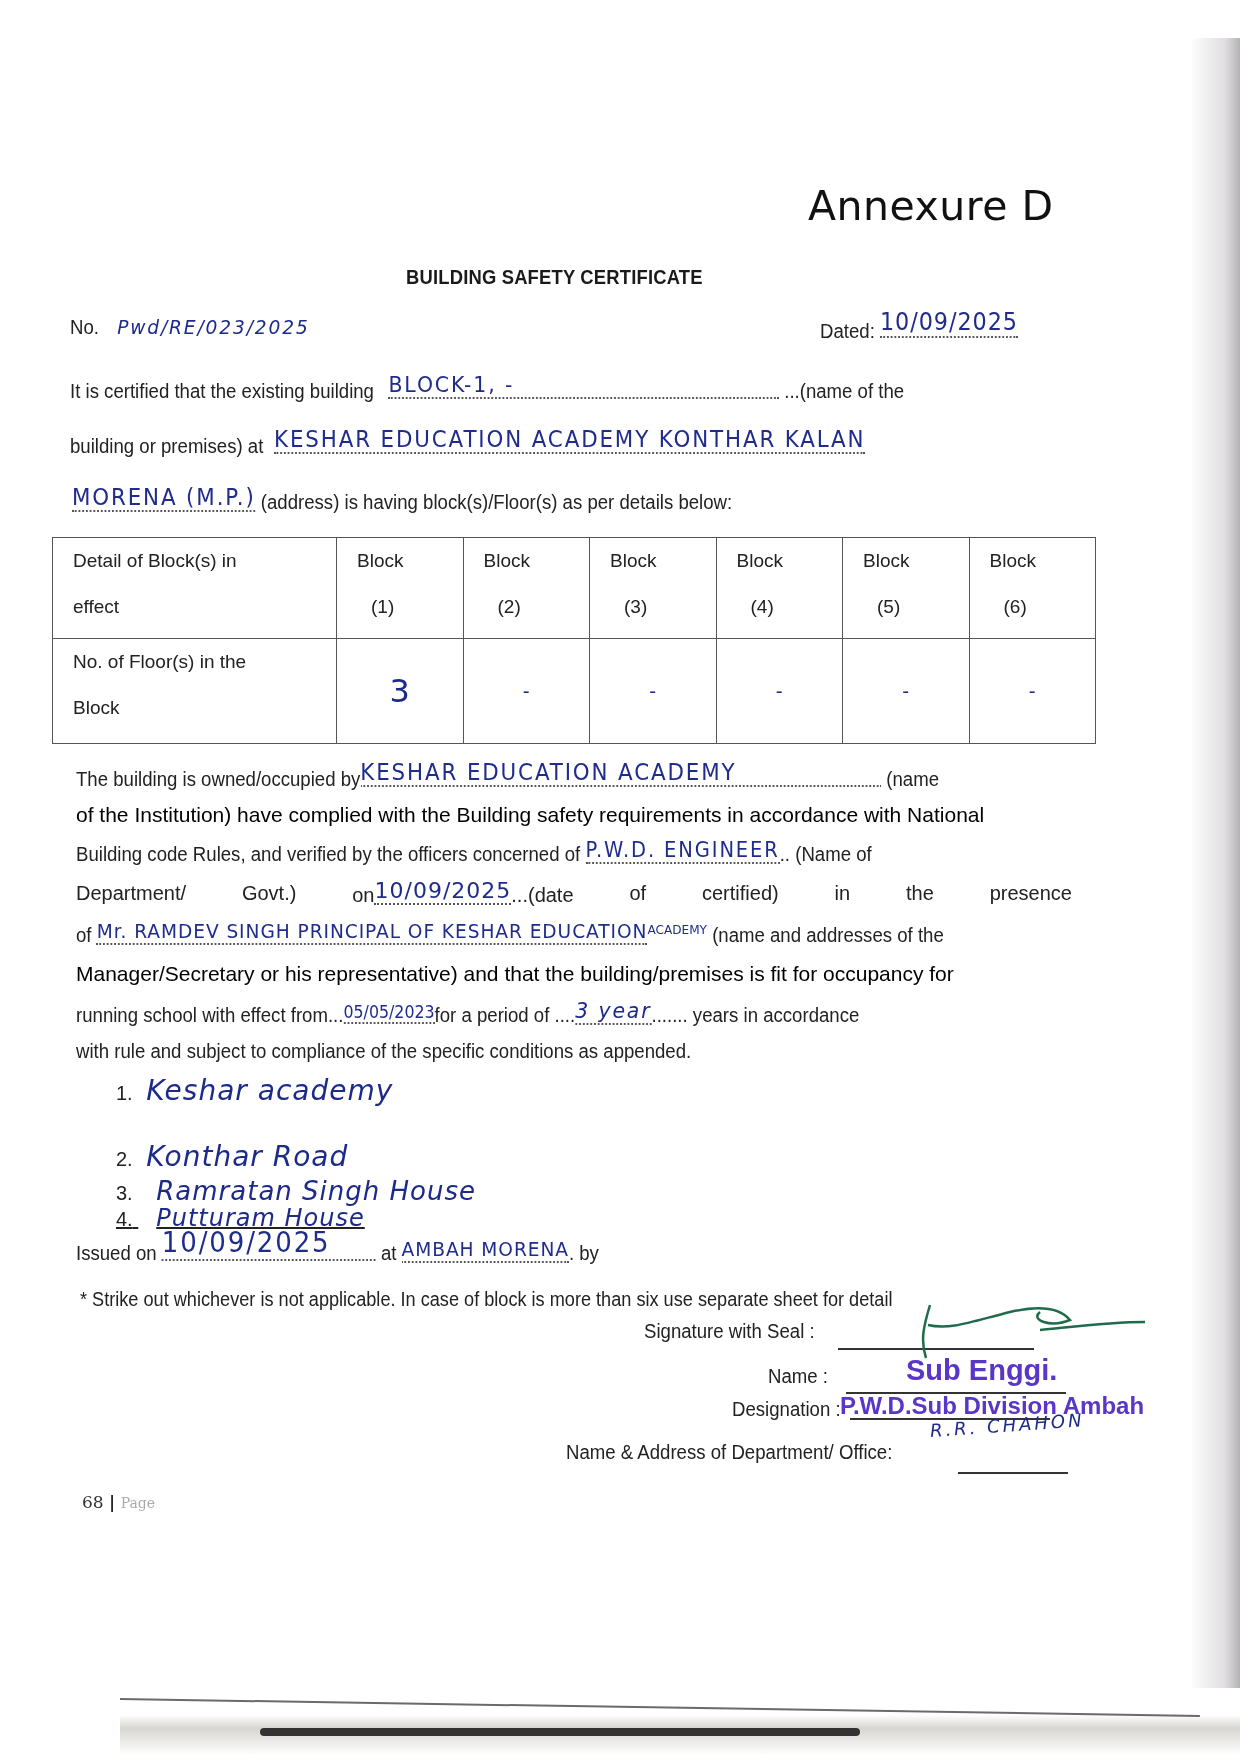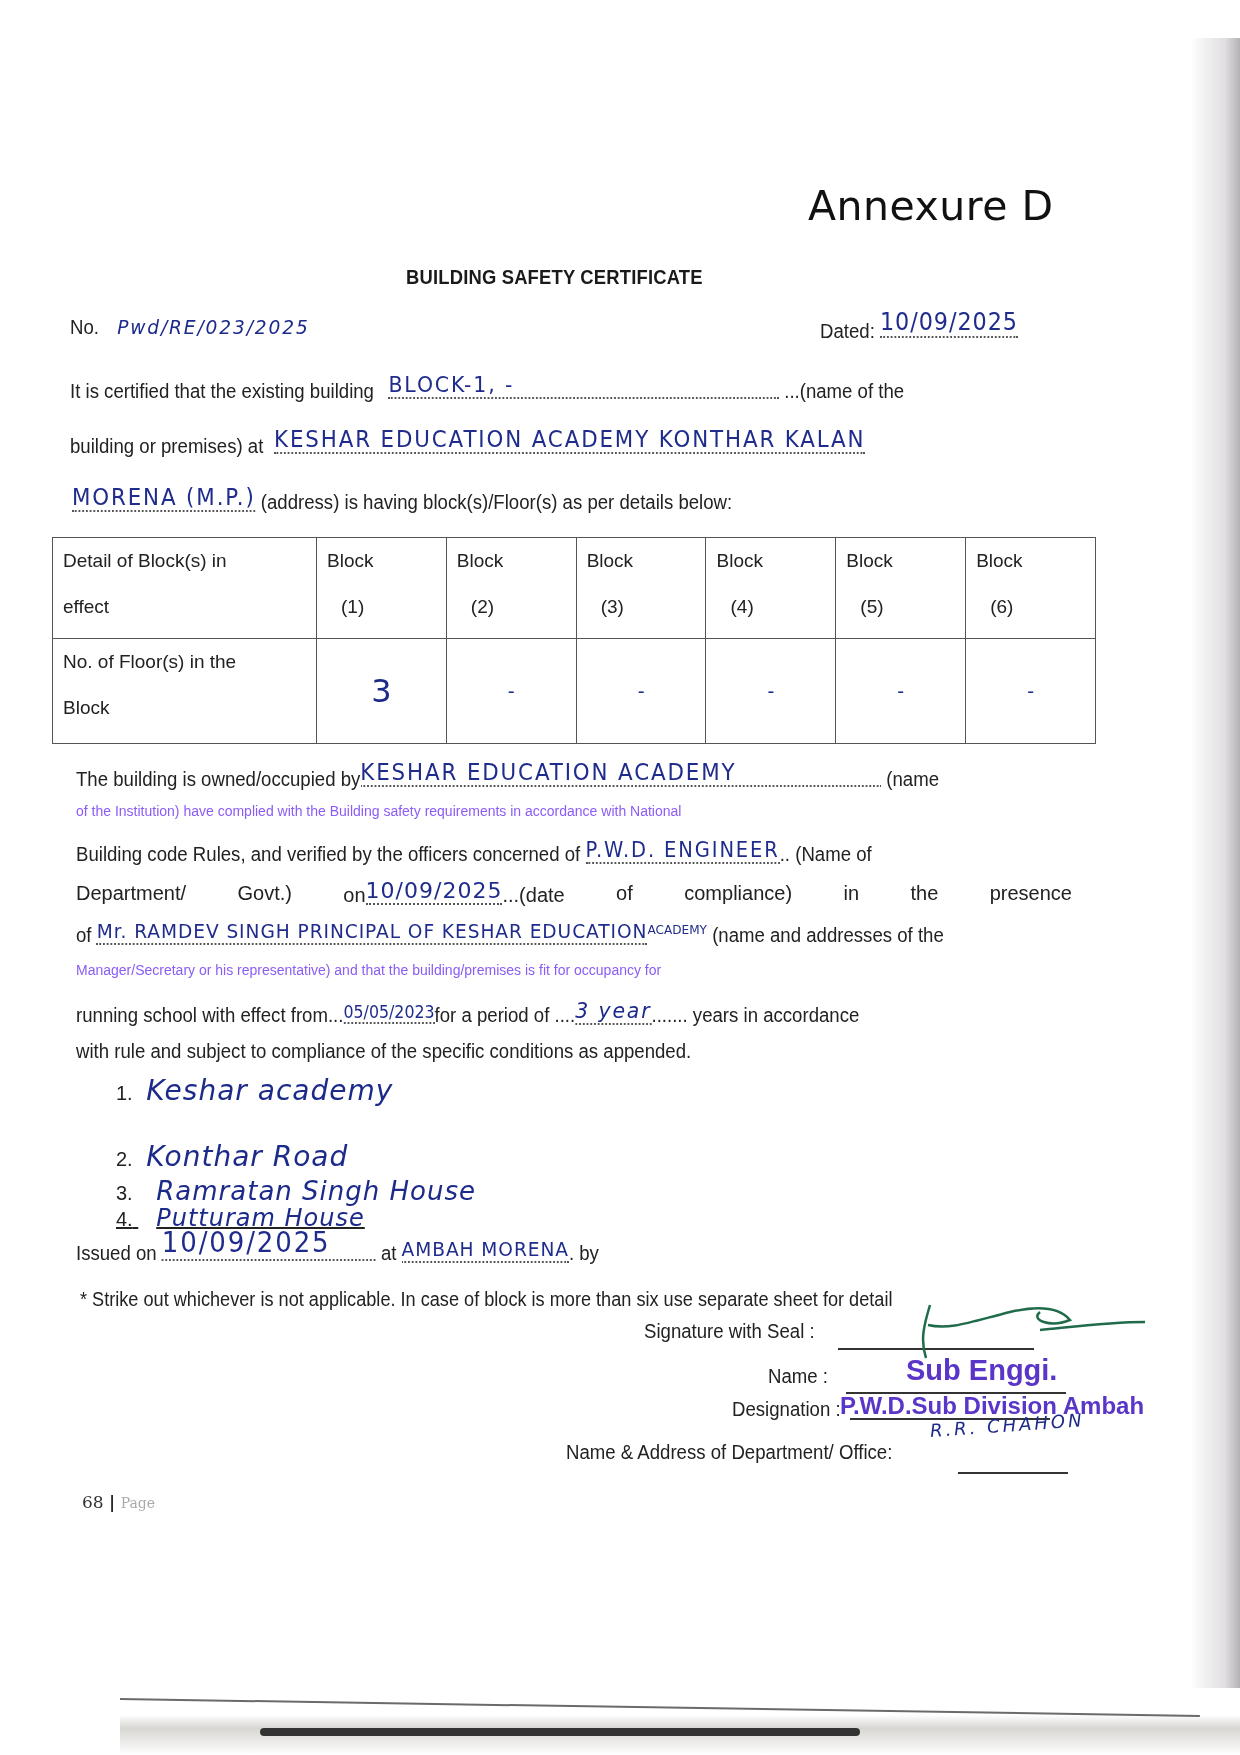--- a/index.html
+++ b/index.html
@@ -30,28 +30,28 @@
   .printed { font-size:20px; color:#222; transform:scaleX(0.93); transform-origin:left; }
   .hand { font-family:"DejaVu Sans", sans-serif; color:#1c2a8a; font-style:italic; letter-spacing:2px; }
   .hand-cap { font-family:"DejaVu Sans", sans-serif; color:#1f2c8c; letter-spacing:2px; }
   .dots { border-bottom:2px dotted #555; display:inline-block; }
   .line { position:absolute; height:2px; background:#333; }
 
   table.blocks {
     position:absolute; left:52px; top:537px; width:1044px; border-collapse:collapse;
     font-size:19px; color:#222;
   }
-  table.blocks td { border:1.5px solid #555; vertical-align:top; padding:8px 10px; }
+  table.blocks td { border:1.5px solid #555; vertical-align:top; padding:8px 20px; }
   table.blocks tr:first-child td { height:88px; }
   table.blocks tr:nth-child(2) td { height:88px; }
   table.blocks td.label { width:243px; line-height:46px; padding-top:0; }
   table.blocks td.head { line-height:46px; padding-top:0; }
   table.blocks td.val { text-align:center; vertical-align:middle; color:#1c2a8a; font-family:"DejaVu Sans", sans-serif; }
   td.val.big { font-size:32px; }
-  .justify { position:absolute; left:76px; width:996px; font-size:14px; color:#8b5cf6; text-align:justify; text-align-last:justify; }
+  .justify { position:absolute; left:76px; width:996px; font-size:21px; color:#000000; text-align:justify; text-align-last:justify; }
   .justify.last { text-align-last:left; }
   .stamp { position:absolute; color:#5a36c8; font-weight:700; font-family:"Liberation Sans", sans-serif; }
   .sig-curve { position:absolute; }
 </style>
 </head>
 <body>
 
 <div class="page-shadow-right"></div>
 
 <div class="abs annexure">Annexure D</div>
@@ -134,21 +134,21 @@
 <div class="justify last" style="top:803px;">of the Institution) have complied with the Building safety requirements in accordance with National</div>
 <div class="abs printed" style="left:76px; top:842px;">
   <span>Building code Rules, and verified by the officers concerned of</span>
   <span class="dots hand-cap" style="font-size:21px; position:relative; top:-4px;">P.W.D. ENGINEER</span><span>.. (Name of</span>
 </div>
 <div class="abs" style="left:76px; top:882px; width:996px; font-size:20px; color:#222; display:flex; justify-content:space-between;text-align:right;">
   <span>Department/</span>
   <span>Govt.)</span>
   <span><span>on</span><span class="dots hand-cap" style="font-size:22px; letter-spacing:1px; position:relative; top:-4px;">10/09/2025</span><span>...(date</span></span>
   <span>of</span>
-  <span>compliance)</span>
+  <span>certified)</span>
   <span>in</span>
   <span>the</span>
   <span>presence</span>
 </div>
 <div class="abs printed" style="left:76px; top:922px;">
   <span>of</span>
   <span class="dots hand-cap" style="font-size:20px; letter-spacing:1px; position:relative; top:-4px;">Mr. RAMDEV SINGH PRINCIPAL OF KESHAR EDUCATION</span><sup class="hand-cap" style="font-size:13px; letter-spacing:0;">ACADEMY</sup>
   <span>(name and addresses of the</span>
 </div>
 <div class="justify last" style="top:962px;">Manager/Secretary or his representative) and that the building/premises is fit for occupancy for</div>

